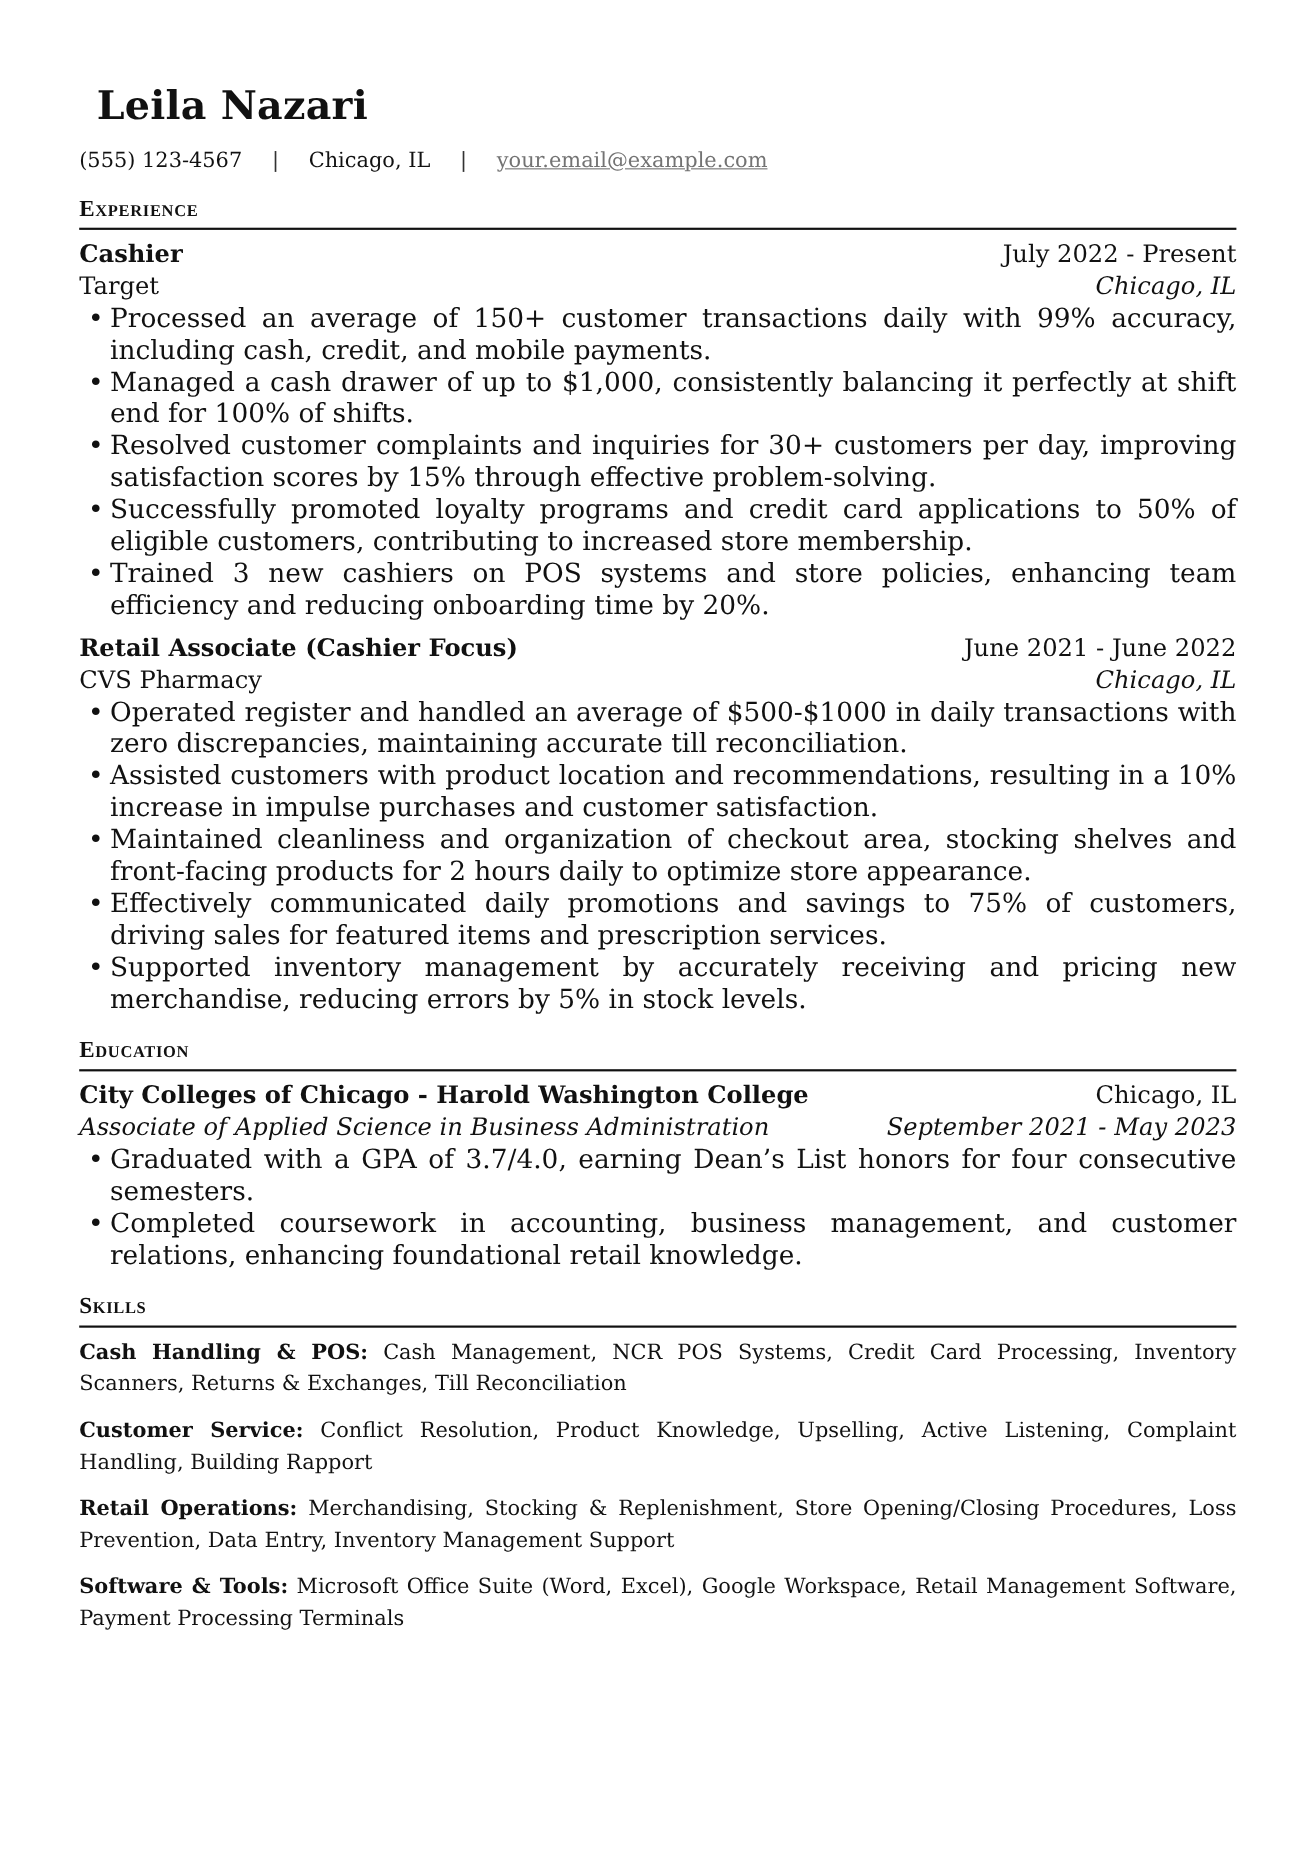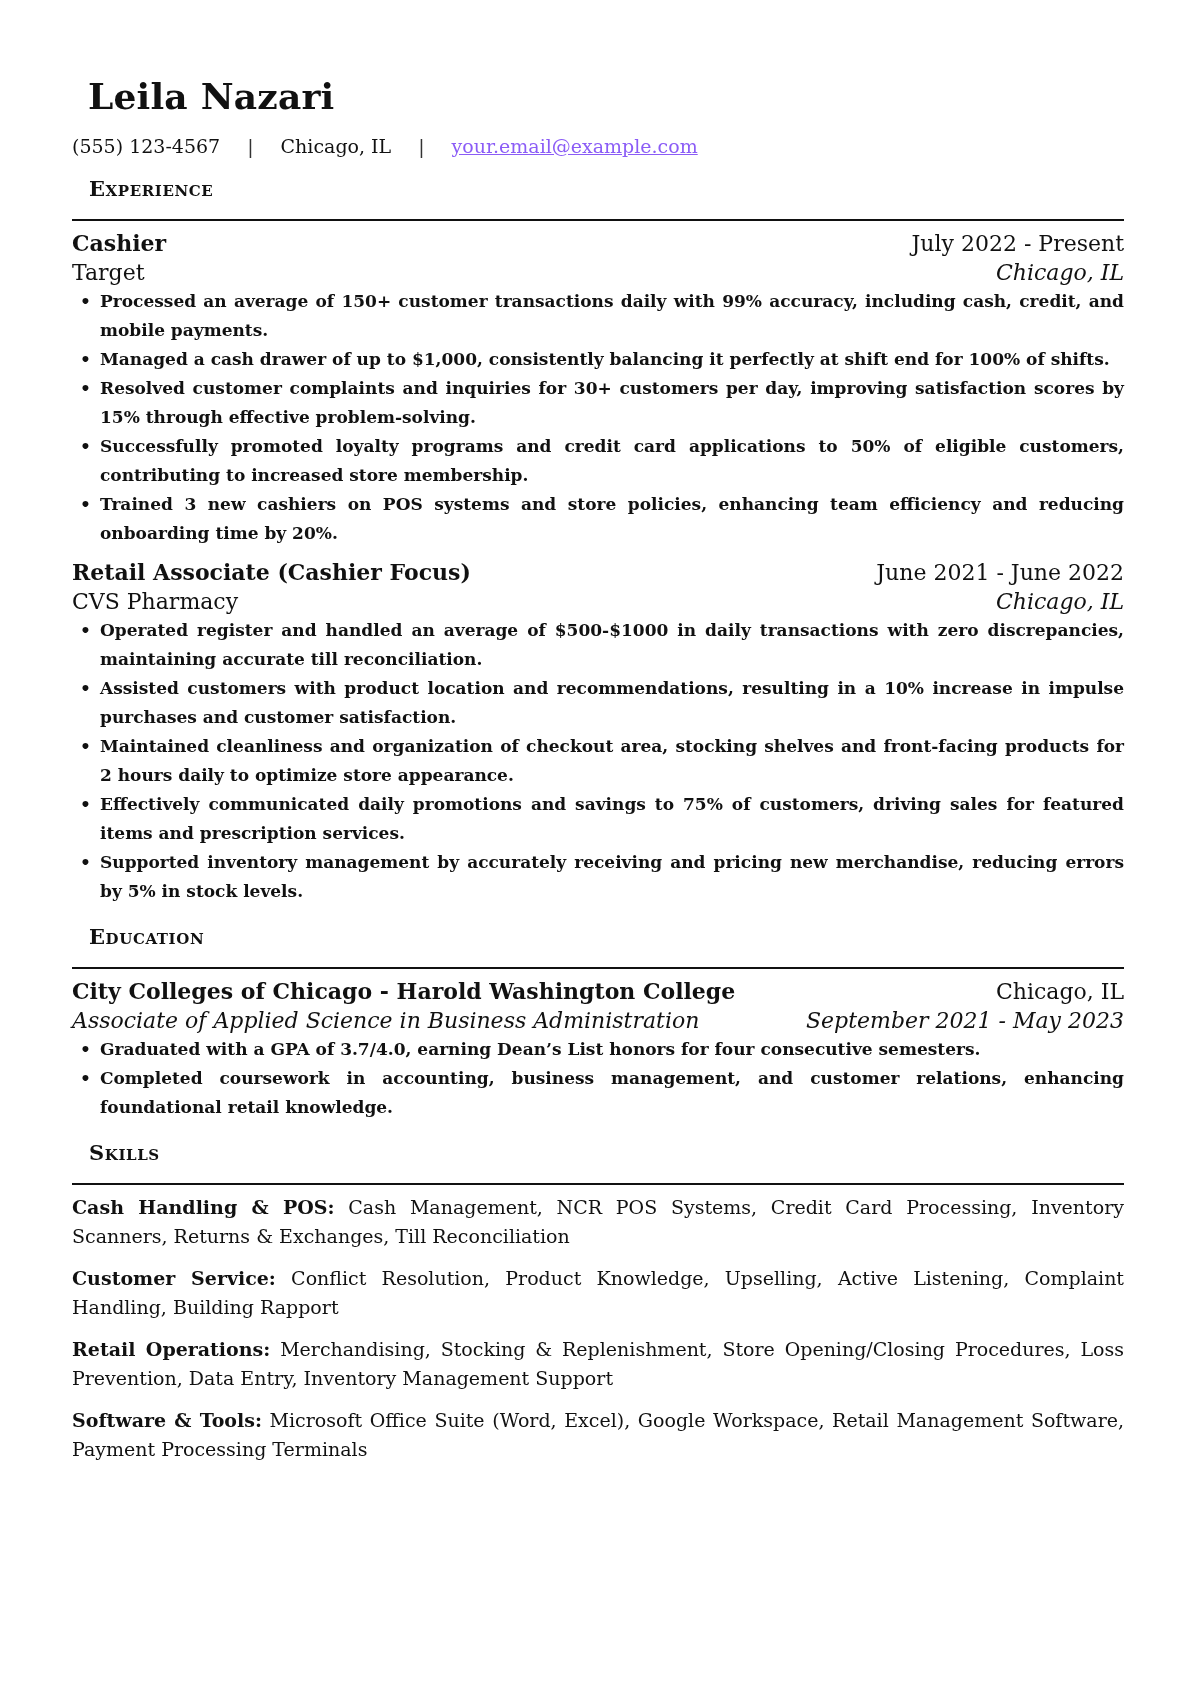--- a/index.html
+++ b/index.html
@@ -35,33 +35,34 @@
       line-height: 24px;
       display: flex;
       align-items: center;
       gap: 13px;
     }
     .contact .sep {
       margin: 0 14px;
       color: #333;
     }
     .contact a {
-      color: #8b5cf6;
+      color: #737373;
       text-decoration: underline;
     }
     .section {
       margin-top: 18px;
     }
     .section-title {
       font-size: 21px;
       font-weight: bold;
       font-variant: small-caps;
       letter-spacing: 0.6px;
       line-height: 26px;
-      margin: 17px;
+      margin: 0;
+      font-family: Liberation Serif, serif;
     }
     .rule {
       height: 2px;
       background: #111;
       margin-top: 5px;
       margin-bottom: 8px;
     }
     .entry {
       margin-bottom: 10px;
     }
@@ -78,24 +79,23 @@
       font-style: italic;
     }
     ul.bullets {
       margin: 0;
       padding: 0;
       list-style: none;
     }
     ul.bullets li {
       position: relative;
       padding-left: 28px;
-      font-size: 17px;
+      font-size: 24px;
       line-height: 29px;
       text-align: justify;
-      font-weight: bold;
     }
     ul.bullets li::before {
       content: "\2022";
       position: absolute;
       left: 8px;
       top: 0;
     }
     .skill {
       font-size: 19px;
       line-height: 29px;

